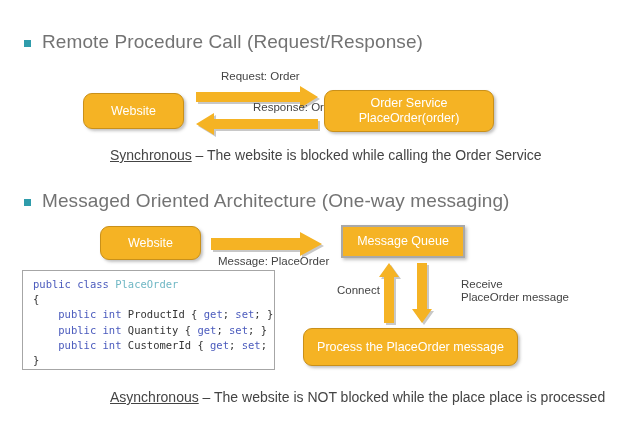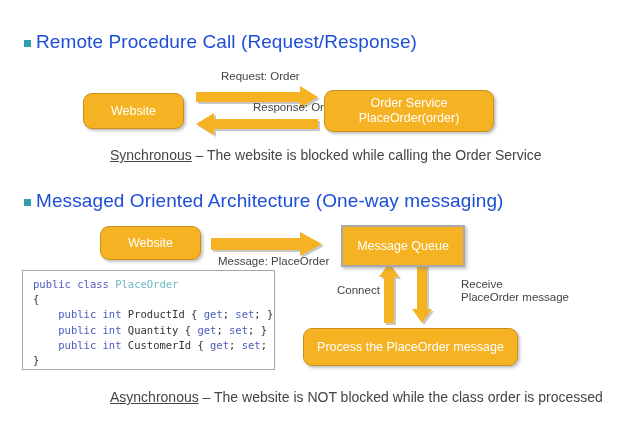--- a/index.html
+++ b/index.html
@@ -14,23 +14,23 @@
     font-family: "Liberation Sans", sans-serif;
     color: #404040;
     overflow: hidden;
   }
 
   
   .heading {
     position: absolute;
     display: flex;
     align-items: center;
-    gap: 5px;
+    gap: 11px;
     font-size: 19px;
-    color: #1d4ed8;
+    color: #737373;
     white-space: nowrap;
     letter-spacing: 0.1px;
   }
   .heading .bullet {
     width: 7px;
     height: 7px;
     background: #2f9cab;
     flex: 0 0 auto;
     position: relative;
     top: 1px;
@@ -53,21 +53,21 @@
     line-height: 15px;
     box-sizing: border-box;
     box-shadow: 2px 2px 3px rgba(120,120,120,0.45);
   }
   .node.rounded { border-radius: 9px; }
   .node.square  { border-radius: 0; border: 2px solid #a9a9a9; }
 
   #node-website-1      { left: 83px;  top: 93px;  width: 101px; height: 36px; }
   #node-order-service  { left: 324px; top: 90px;  width: 170px; height: 42px; }
   #node-website-2      { left: 100px; top: 226px; width: 101px; height: 34px; }
-  #node-message-queue  { left: 341px; top: 225px; width: 124px; height: 42px; }
+  #node-message-queue  { left: 341px; top: 225px; width: 124px; height: 33px; }
   #node-windows-service{ left: 303px; top: 328px; width: 215px; height: 38px; }
 
   
   .arrow-label {
     position: absolute;
     font-size: 11.5px;
     color: #444444;
     white-space: nowrap;
     line-height: 13px;
   }
@@ -199,14 +199,14 @@
 </div>
 
 <div id="code-block"><span class="kw">public class </span><span class="type">PlaceOrder</span>
 <span class="pun">{</span>
     <span class="kw">public int </span><span class="id">ProductId</span> <span class="pun">{</span> <span class="kw">get</span>; <span class="kw">set</span>; <span class="pun">}</span>
     <span class="kw">public int </span><span class="id">Quantity</span> <span class="pun">{</span> <span class="kw">get</span>; <span class="kw">set</span>; <span class="pun">}</span>
     <span class="kw">public int </span><span class="id">CustomerId</span> <span class="pun">{</span> <span class="kw">get</span>; <span class="kw">set</span>; <span class="pun">}</span>
 <span class="pun">}</span></div>
 
 <div class="caption" id="caption-async">
-  <u>Asynchronous</u><span> – The website is NOT blocked while the class order is processed</span>
+  <u>Asynchronous</u><span> – The website is NOT blocked while the place place is processed</span>
 </div>
 
 </body></html>

